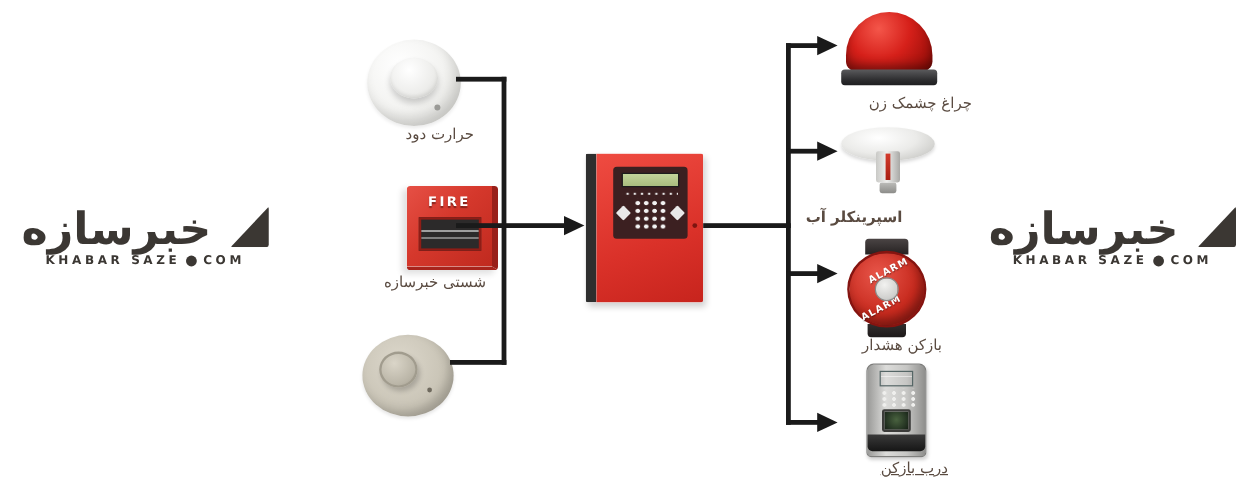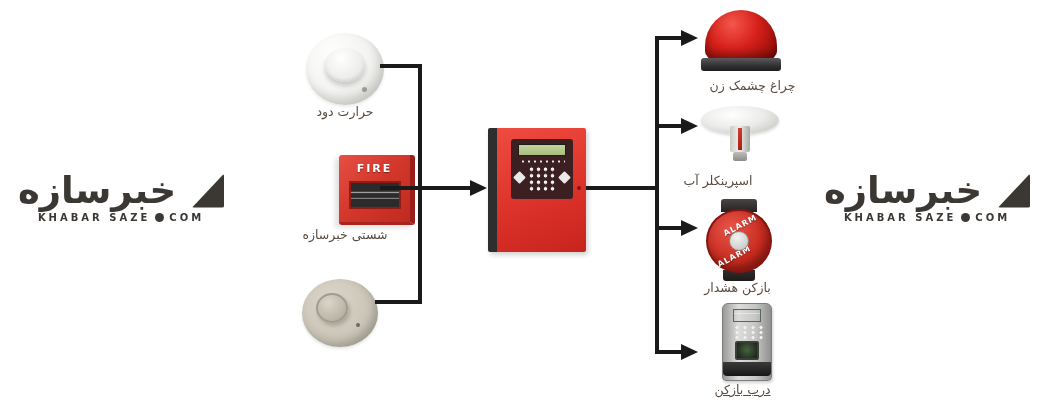--- a/index.html
+++ b/index.html
@@ -9,21 +9,21 @@
 
   
   .line { position:absolute; background:#1a1a1a; }
   .hline { height:4px; }
   .vline { width:4px; }
   .arrow-r { position:absolute; width:0; height:0;
              border-top:8px solid transparent; border-bottom:8px solid transparent;
              border-left:17px solid #1a1a1a; }
 
   
-  .lbl { position:absolute; text-align:center; font-size:12.5px; color:#5a4b41;
+  .lbl { position:absolute; font-size:12.5px; color:#5a4b41;
          font-weight:500; direction:rtl; }
   .lbl-big { font-size:15px; color:#3f342e; font-weight:600; }
 
   
   .smoke { position:absolute; left:306px; top:33px; width:78px; height:72px; border-radius:50%;
            background:radial-gradient(circle at 35% 30%, #ffffff, #f3f3f1 50%, #dededa 82%, #c7c7c3);
            box-shadow:inset -4px -6px 10px rgba(0,0,0,0.12), 0 2px 3px rgba(0,0,0,0.08); }
   .smoke-cap { position:absolute; left:50%; top:44%; transform:translate(-50%,-50%);
                width:40px; height:34px; border-radius:50%;
                background:radial-gradient(circle at 40% 30%, #ffffff, #ededeb 60%, #d4d4d0);
@@ -126,21 +126,21 @@
                background-size:8px 5px; background-position:2px 1px; }
   .door-fp { width:24px; height:19px; margin:2px auto; border:2px solid #3c3c3a; border-radius:2px;
              background:radial-gradient(circle at 50% 45%, #49623f, #243322 70%, #161f15); }
   .door-foot { width:100%; height:14px; margin-top:2px; border-radius:0 0 4px 4px;
                background:linear-gradient(#3a3a3a, #161616); }
 
   
   .wm { position:absolute; width:190px; display:flex; flex-direction:column; align-items:center; }
   .wm-left { left:26px; top:172px; }
   .wm-right { left:832px; top:172px; }
-  .wm-row { display:flex; align-items:center; gap:16px; direction:ltr; }
+  .wm-row { display:flex; align-items:flex-start; gap:16px; direction:ltr; }
   .wm-word { font-size:37px; font-weight:bold; color:#3b3733; line-height:1; direction:rtl;
              letter-spacing:-1px; }
   .wm-tri { width:32px; height:34px; background:#3b3733;
             clip-path:polygon(100% 0, 100% 100%, 0 100%); border-radius:2px; }
   .wm-sub { display:flex; align-items:center; gap:5px; margin-top:3px;
             font-size:10px; font-weight:bold; letter-spacing:3px; color:#3b3733; }
   .wm-dot { width:9px; height:9px; border-radius:50%; background:#3b3733; }
 </style>
 </head>
 <body>
@@ -226,21 +226,21 @@
   </div>
   <div class="lbl" style="left:695px; top:78px; width:115px;">چراغ چشمک زن</div>
 
   <div class="sprk">
     <div class="sprk-plate"></div>
     <div class="sprk-body">
       <div class="sprk-tube"></div>
     </div>
     <div class="sprk-nut"></div>
   </div>
-  <div class="lbl" style="left:668px; top:173px; width:100px;">اسپرینکلر آب</div>
+  <div class="lbl" style="left:652px; top:173px; width:100px;font-weight:bold;">اسپرینکلر آب</div>
 
   <div class="bell">
     <div class="bell-tab-top"></div>
     <div class="bell-circle">
       <span class="bell-word w1">ALARM</span>
       <span class="bell-word w2">ALARM</span>
       <div class="bell-center"></div>
     </div>
     <div class="bell-tab-bot"></div>
   </div>

